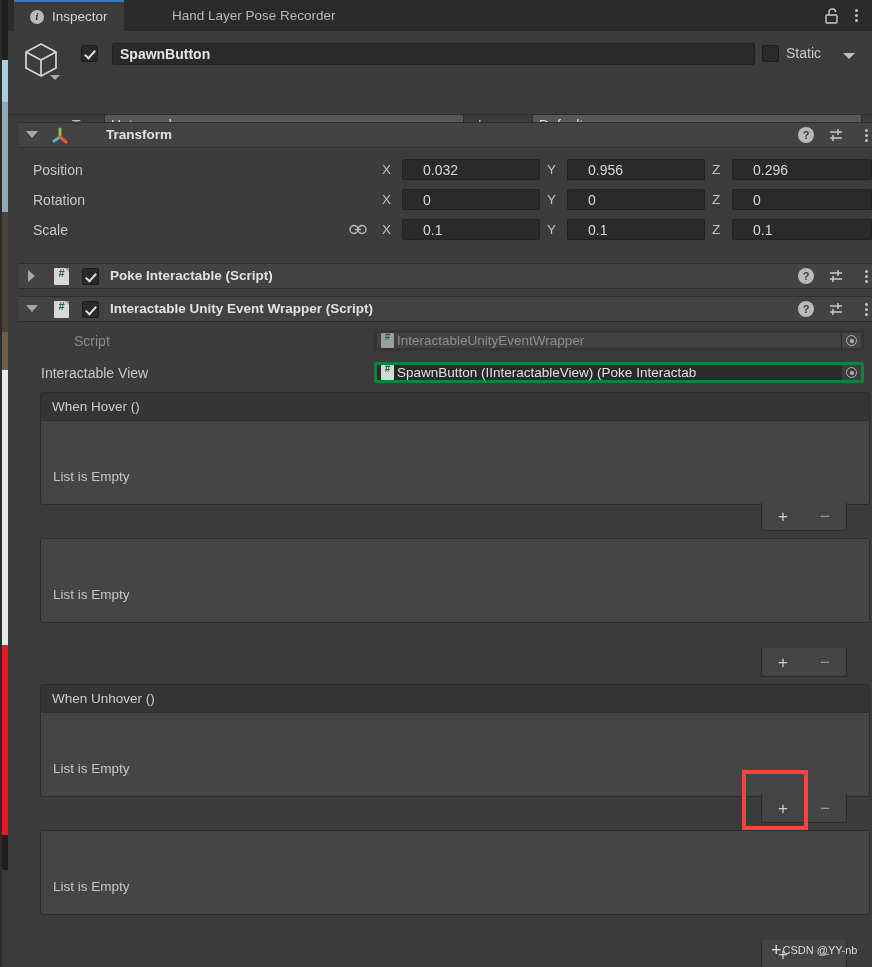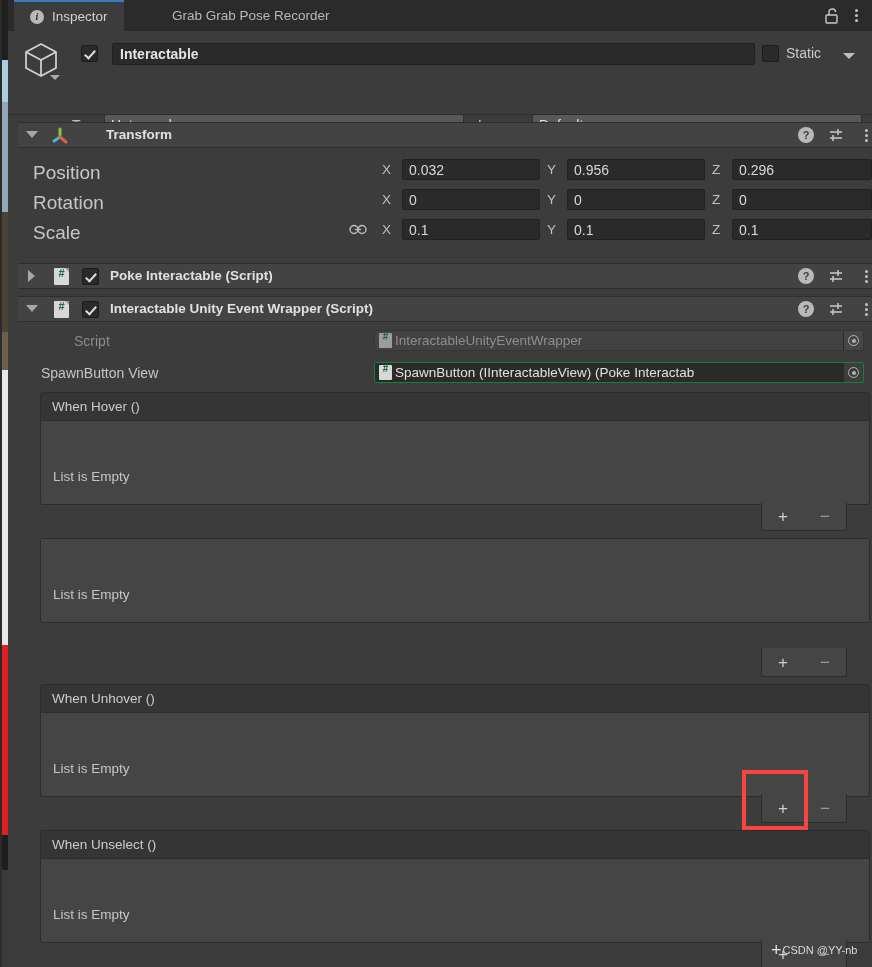--- a/index.html
+++ b/index.html
@@ -264,60 +264,60 @@
   
   .tbody {
     position: absolute;
     left: 0; top: 150px;
     width: 864px; height: 108px;
     background: #3c3c3c;
   }
   .trow { position: absolute; left: 0; width: 864px; height: 26px; }
   .trow .tlabel {
     position: absolute; left: 25px; top: 4px;
-    font-size: 19px; color: #c6c6c6;
+    font-size: 14px; color: #c6c6c6;
   }
   .axis {
     position: absolute;
     top: 4px;
     font-size: 13.5px;
     color: #c0c0c0;
   }
   .numf {
     position: absolute;
     top: 1px;
     height: 21px;
     width: 138px;
     background: #2a2a2a;
     border: 1px solid #212121;
     border-radius: 2px;
     box-sizing: border-box;
     display: flex; align-items: center;
-    padding-left: 6px;
+    padding-left: 20px;
     font-size: 14px;
     color: #d8d8d8;
   }
   .link-icon {
     position: absolute;
     left: 341px; top: 6px;
     width: 18px; height: 11px;
   }
 
   
   .wbody {
     position: absolute;
     left: 0;
     width: 864px;
     background: #3c3c3c;
   }
   .objfield {
     position: absolute;
     height: 21px;
     background: #2a2a2a;
-    border: 1px solid #15803d;
+    border: 3px solid #15803d;
     border-radius: 2px;
     box-sizing: border-box;
     display: flex; align-items: center;
     padding-left: 4px;
     font-size: 13.5px;
     overflow: hidden;
     white-space: nowrap;
   }
   .objfield.disabled { background: #424242; border-color: #353535; }
   .objfield .mini-script {
@@ -464,21 +464,21 @@
   </div>
 
   <div class="panel">
 
     <div class="tabbar">
       <div class="tab active" style="left:6px;">
         <span class="tab-icon">i</span>
         <span>Inspector</span>
       </div>
       <div class="tab" style="left:148px;">
-        <span>Grab Grab Pose Recorder</span>
+        <span>Hand Layer Pose Recorder</span>
       </div>
       <div class="tabbar-right">
         <span class="lock-icon">
           <svg width="20" height="18" viewBox="0 0 20 18">
             <rect x="4" y="8" width="11" height="8" rx="1" fill="none" stroke="#c9c9c9" stroke-width="1.4"></rect>
             <path d="M7 8 V5.5 A3 3 0 0 1 13.6 5.0" fill="none" stroke="#c9c9c9" stroke-width="1.4"></path>
           </svg>
         </span>
         <span class="kebab">
             <i></i>
@@ -494,21 +494,21 @@
           <path d="M21 5 L36 13 L36 29 L21 37 L6 29 L6 13 Z" fill="none" stroke="#d4d4d4" stroke-width="1.7" stroke-linejoin="round"></path>
           <path d="M6 13 L21 21 L36 13" fill="none" stroke="#d4d4d4" stroke-width="1.7" stroke-linejoin="round"></path>
           <path d="M21 21 L21 37" fill="none" stroke="#d4d4d4" stroke-width="1.7"></path>
         </svg>
       </span>
       <span class="go-cube-caret"></span>
 
       <span class="chk checked go-check"></span>
 
       <div class="name-field">
-        <span>Interactable</span>
+        <span>SpawnButton</span>
       </div>
 
       <span class="chk static-box"></span>
       <span class="static-label">Static</span>
       <span class="static-caret"></span>
 
       <span class="lbl-tag">Tag</span>
       <div class="dd dd-tag">
         <span>Untagged</span>
         <span class="ddcaret"></span>
@@ -656,21 +656,21 @@
     <div class="wbody" style="top:325px;height:70px;">
       <span class="proplabel muted" style="top:8px;margin-left:33px;">Script</span>
       <div class="objfield disabled" style="left:366px;top:5px;width:490px;">
         <span class="mini-script"></span>
         <span class="objtext">InteractableUnityEventWrapper</span>
         <span class="picker">
             <span class="picker-ring"></span>
           </span>
       </div>
 
-      <span class="proplabel normal" style="top:40px;">SpawnButton View</span>
+      <span class="proplabel normal" style="top:40px;">Interactable View</span>
       <div class="objfield enabled" style="left:366px;top:37px;width:490px;">
         <span class="mini-script"></span>
         <span class="objtext">SpawnButton (IInteractableView) (Poke Interactab</span>
         <span class="picker">
             <span class="picker-ring"></span>
           </span>
       </div>
     </div>
 
     <div class="evt" style="top:392px;">
@@ -699,21 +699,20 @@
       <div class="evt-body">
         <span class="evt-empty">List is Empty</span>
       </div>
     </div>
     <div class="evt-toolbar" style="left:753px;top:794px;">
       <span class="evt-btn">+</span>
       <span class="evt-btn minus">−</span>
     </div>
 
     <div class="evt" style="top:830px;">
-      <div class="evt-head">When Unselect ()</div>
       <div class="evt-body">
         <span class="evt-empty">List is Empty</span>
       </div>
     </div>
     <div class="evt-toolbar" style="left:753px;top:940px;">
       <span class="evt-btn">+</span>
       <span class="evt-btn minus">−</span>
     </div>
 
   </div>

